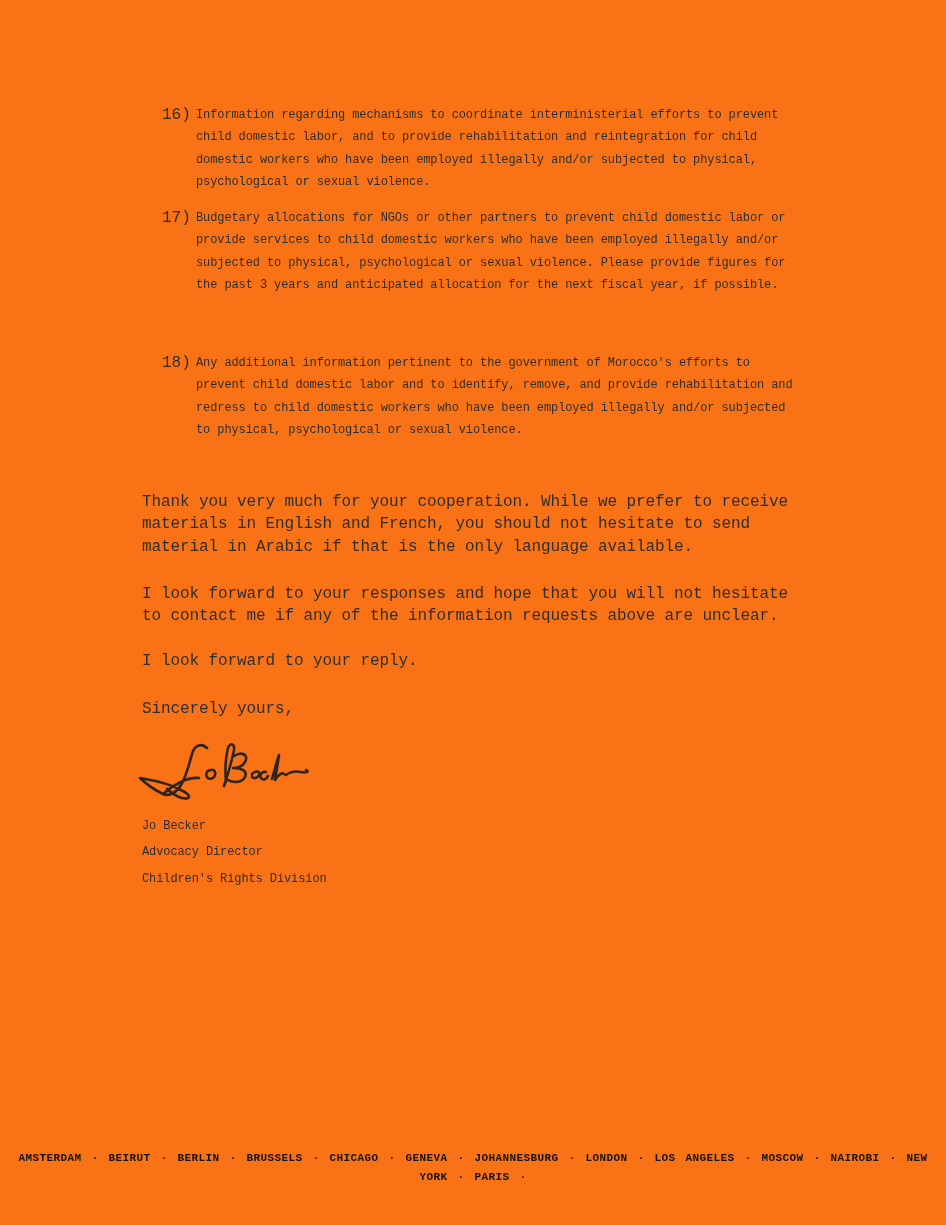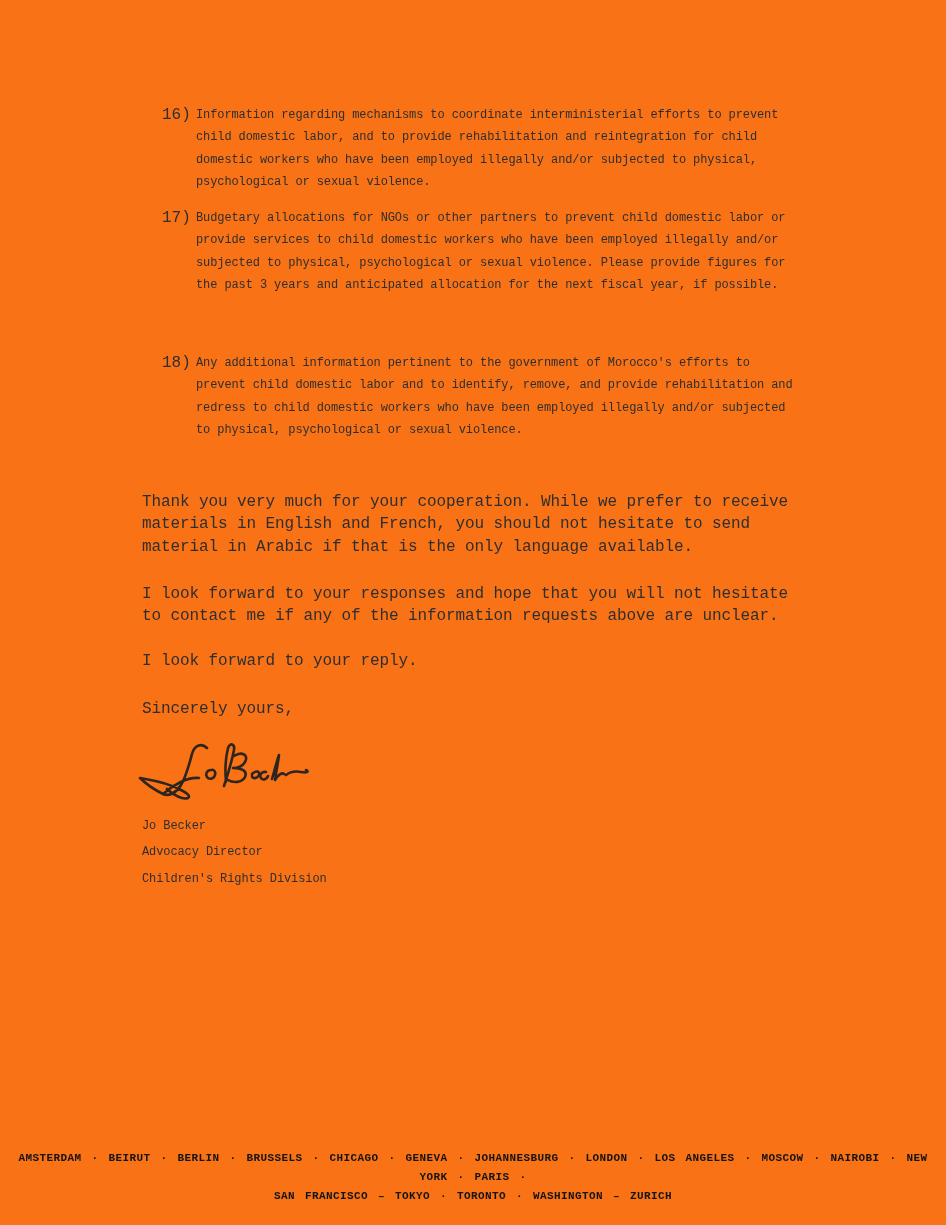--- a/index.html
+++ b/index.html
@@ -108,16 +108,15 @@
   </svg>
 
   <div class="sig-block">
     <p>Jo Becker</p>
     <p>Advocacy Director</p>
     <p>Children's Rights Division</p>
   </div>
 
   <div class="footer">
     <p>AMSTERDAM · BEIRUT · BERLIN · BRUSSELS · CHICAGO · GENEVA · JOHANNESBURG · LONDON · LOS ANGELES · MOSCOW · NAIROBI · NEW YORK · PARIS ·</p>
-    <p>SAN FRANCISCO – TOKYO · TORONTO · WASHINGTON – ZURICH</p>
   </div>
 
 </div>
 
 </body></html>

